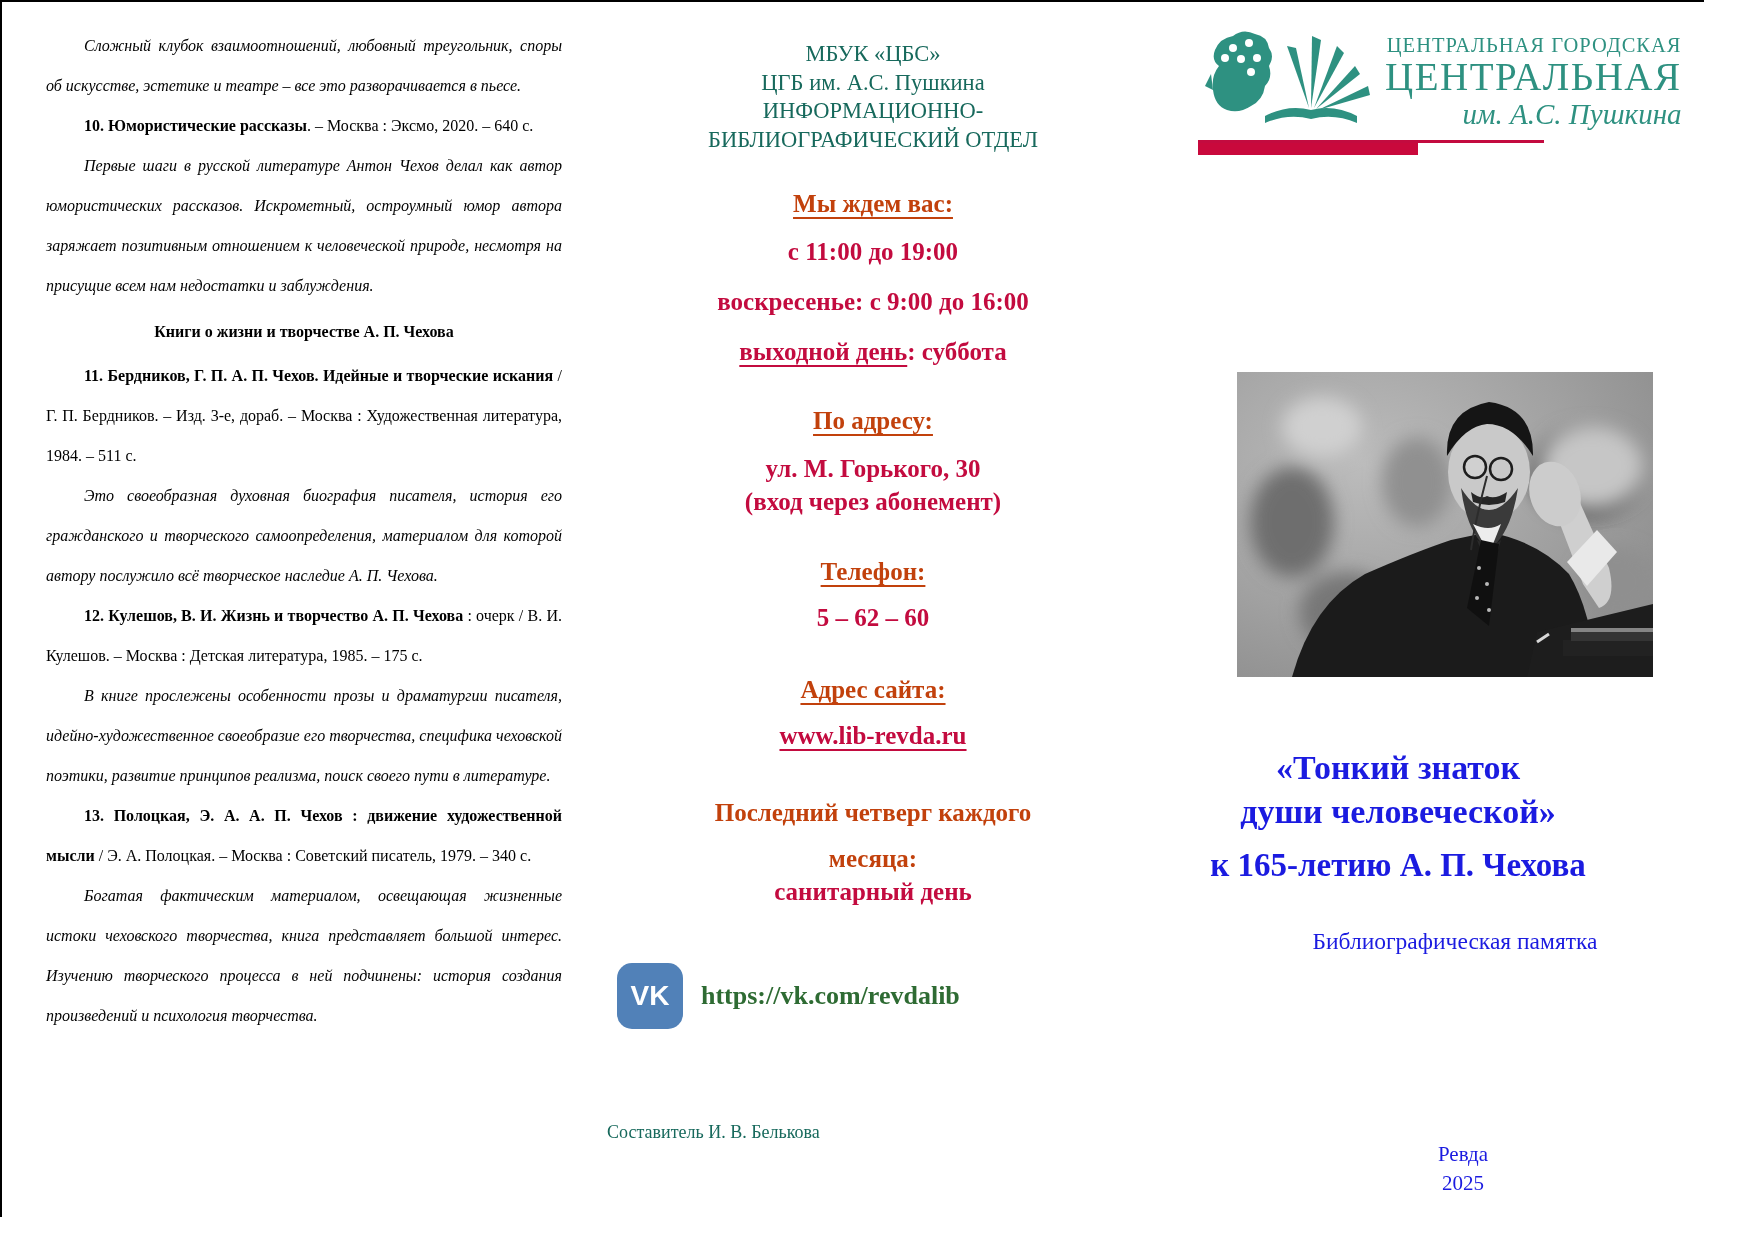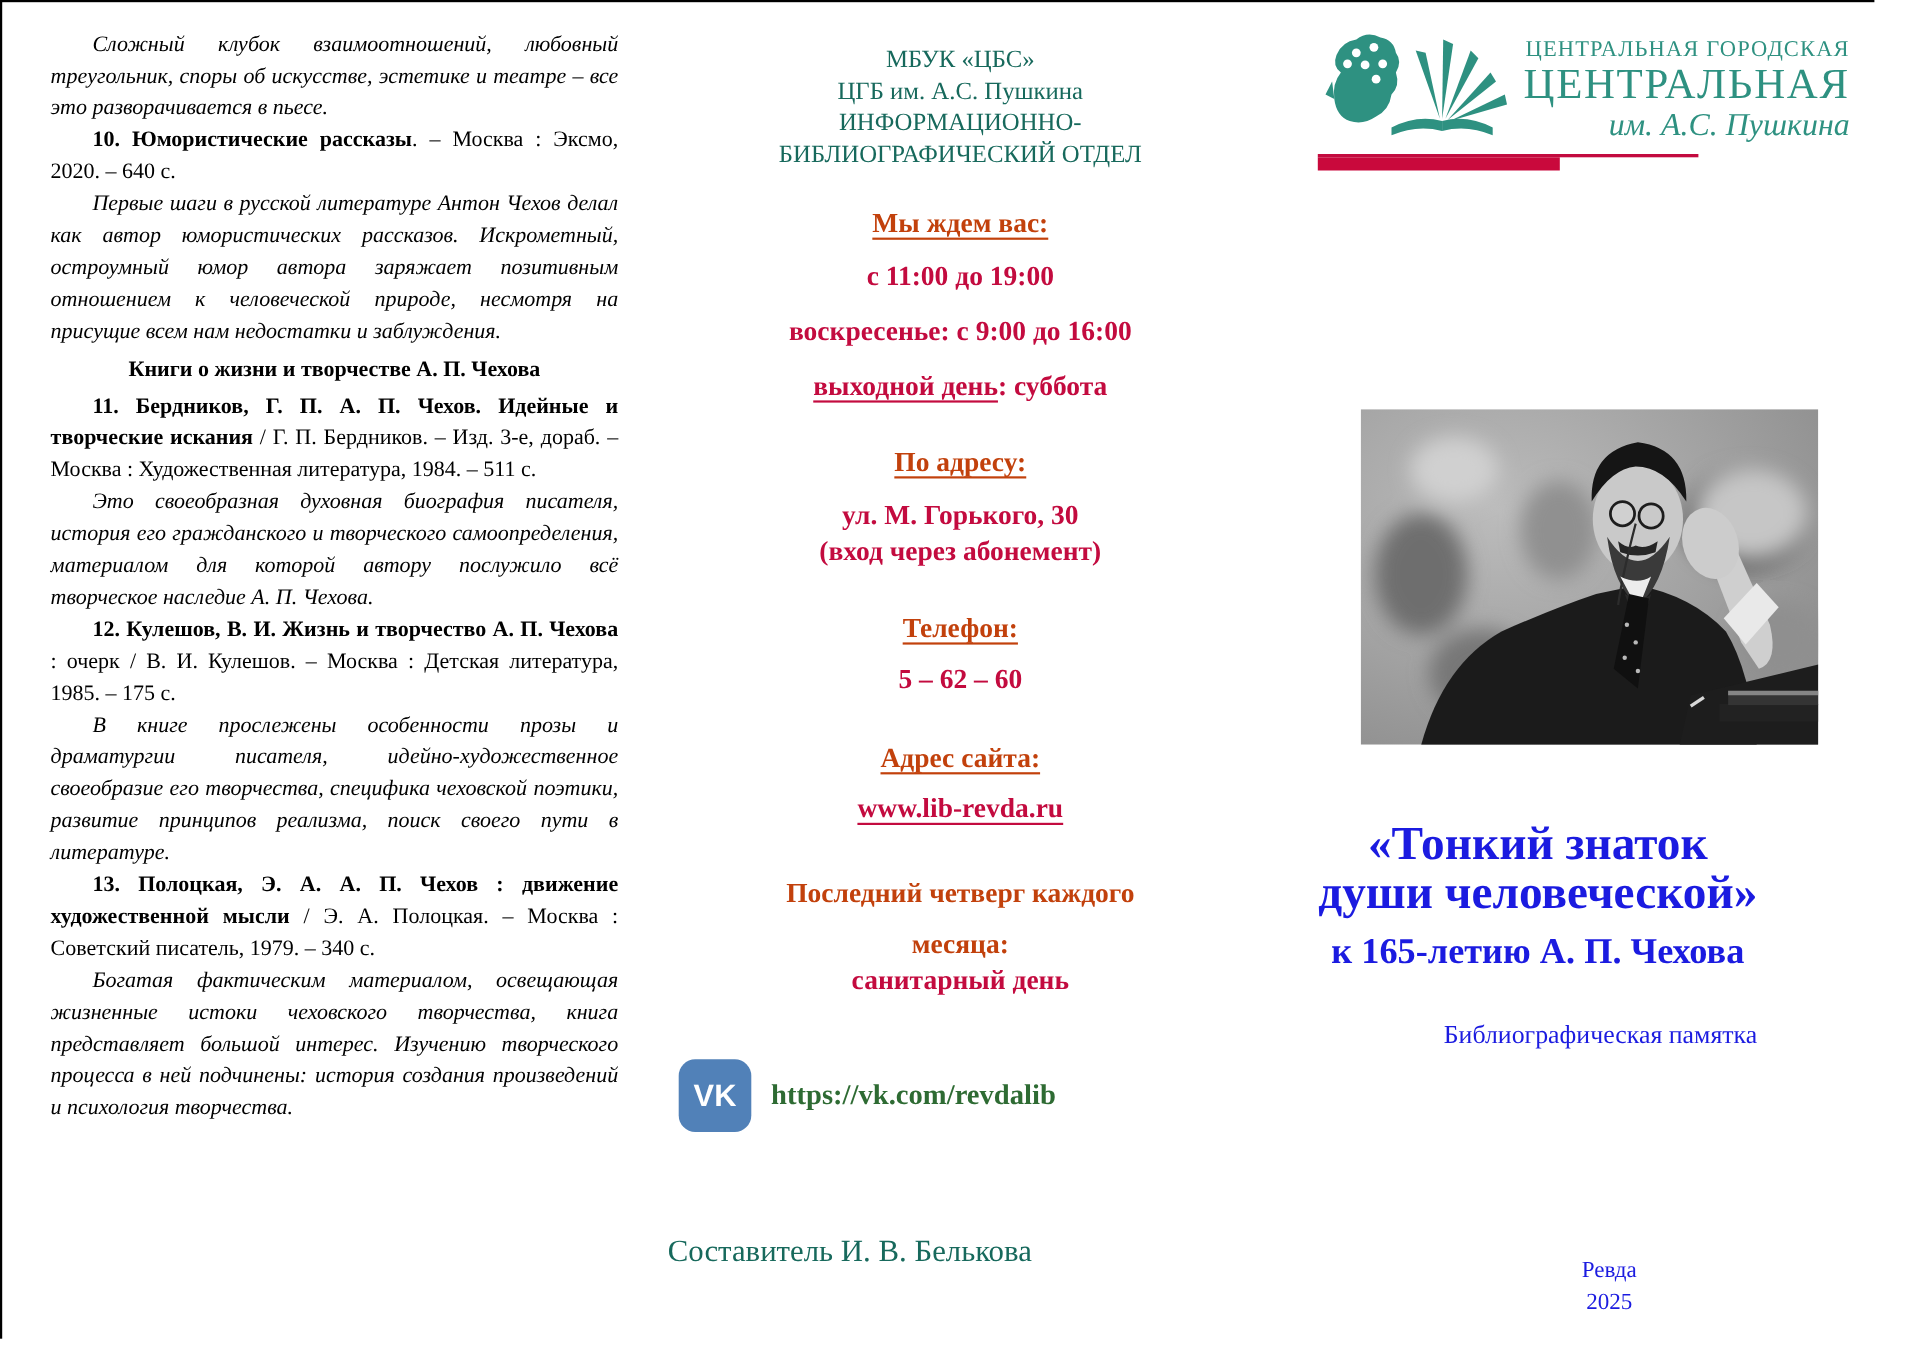--- a/index.html
+++ b/index.html
@@ -2,22 +2,22 @@
 <html><head>
 <meta charset="utf-8">
 <style>
   html,body{margin:0;padding:0;background:#fff;}
   .page{position:relative;width:1754px;height:1240px;background:#ffffff;overflow:hidden;
         font-family:"Liberation Serif","DejaVu Serif",serif;color:#000;}
   .border-top{position:absolute;left:0;top:0;width:1704px;height:2px;background:#000;}
   .border-left{position:absolute;left:0;top:0;width:2px;height:1217px;background:#000;}
 
   
-  .col-left{position:absolute;left:46px;top:26px;width:516px;font-size:20px;
-            line-height:29px;text-align:justify;}
+  .col-left{position:absolute;left:46px;top:26px;width:516px;font-size:16px;
+            line-height:40px;text-align:justify;}
   .col-left p{margin:0;text-indent:38px;}
   .annot{font-style:italic;}
   .entry{margin-top:4px;}
   .entry b{font-weight:bold;}
   .sect{font-weight:bold;text-align:center;text-indent:0 !important;margin:6px 0 4px 0 !important;}
 
   
   .col-mid{position:absolute;left:600px;top:0;width:546px;height:1020px;}
   .mblock{position:absolute;width:100%;text-align:center;}
   .org{top:40px;color:#17695c;font-size:22.5px;line-height:28.5px;}
@@ -39,33 +39,33 @@
   .site-url{color:#c30b3f;font-weight:bold;font-size:25px;
             text-decoration:underline;text-underline-offset:5px;}
   .t-san-head{top:790px;line-height:46px;}
   .t-san-head span{display:inline-block;width:400px;}
   .t-san{top:878px;}
   .vk-row{position:absolute;left:17px;top:963px;display:flex;align-items:center;gap:18px;}
   .vk-icon{width:66px;height:66px;background:#5181b8;border-radius:15px;color:#fff;
            display:flex;align-items:center;justify-content:center;
            font-family:"Liberation Sans","DejaVu Sans",sans-serif;font-weight:bold;font-size:28px;text-align:right;}
   .vk-url{color:#2e6b33;font-weight:bold;font-size:26px;}
-  .compiler{position:absolute;left:7px;top:1122px;color:#17695c;font-size:28px;}
+  .compiler{position:absolute;left:7px;top:1122px;color:#17695c;font-size:18px;}
 
   
   .logo-row{position:absolute;left:1193px;top:26px;display:flex;align-items:flex-start;}
   .logo-text{margin-left:10px;color:#2e9181;text-align:right;}
   .lt1{font-size:20.5px;letter-spacing:1px;line-height:22px;margin-top:8px;white-space:nowrap;}
   .lt2{font-size:39px;line-height:42px;letter-spacing:1.5px;white-space:nowrap;}
   .lt3{font-style:italic;font-size:29px;line-height:32px;white-space:nowrap;}
   .bar-thin{position:absolute;left:1198px;top:140px;width:346px;height:3px;background:#c30b3f;}
   .bar-thick{position:absolute;left:1198px;top:143px;width:220px;height:12px;background:#c9093c;}
   .photo{position:absolute;left:1237px;top:372px;width:416px;height:305px;}
   .title{position:absolute;left:1158px;top:746px;width:480px;text-align:center;
-         color:#1b1be0;font-weight:bold;font-size:43px;line-height:44px;}
+         color:#1b1be0;font-weight:bold;font-size:34px;line-height:44px;}
   .subtitle{position:absolute;left:1158px;top:847px;width:480px;text-align:center;
             color:#1b1be0;font-weight:bold;font-size:33px;}
   .doctype{position:absolute;left:1215px;top:928px;width:480px;text-align:center;
            color:#1b1be0;font-size:23.5px;}
   .cityyear{position:absolute;left:1363px;top:1140px;width:200px;text-align:center;
             color:#1b1be0;font-size:21px;line-height:29px;}
 </style>
 </head>
 <body>
 

